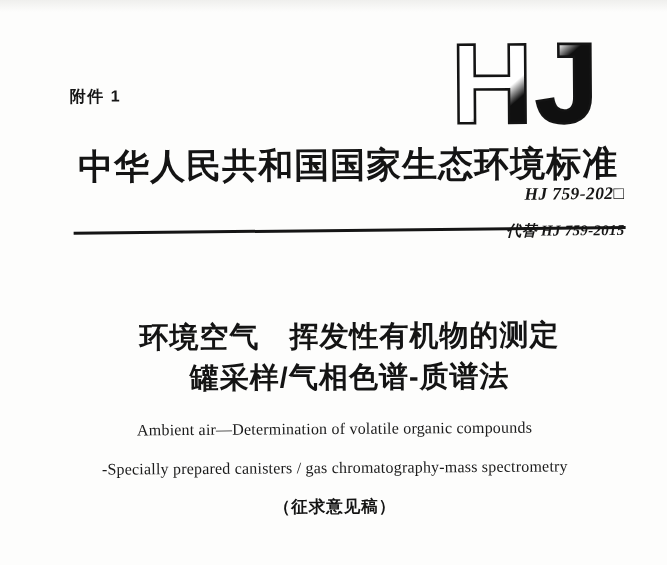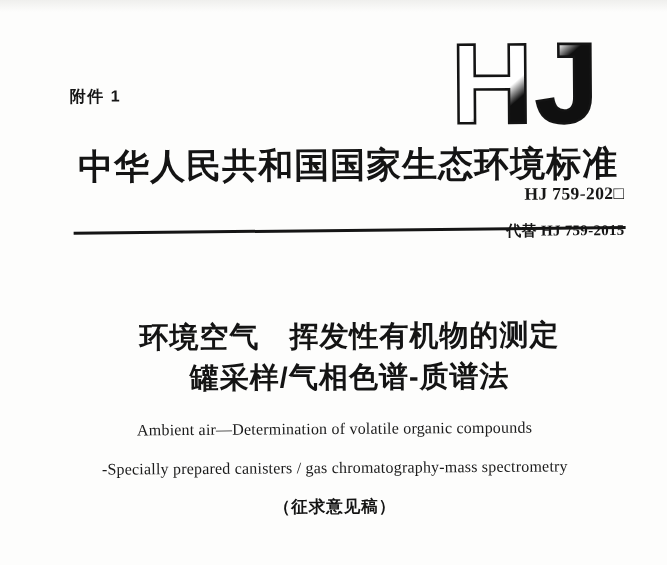--- a/index.html
+++ b/index.html
@@ -46,20 +46,21 @@
     text-align:center;white-space:nowrap;
     font-family:"Liberation Serif","DejaVu Serif",serif;
     font-size:35px;font-weight:bold;letter-spacing:1px;
     color:#141414;
   }
   .code-block{
     position:absolute;right:42px;top:185px;
     text-align:right;
     font-family:"Liberation Serif","DejaVu Serif",serif;
     color:#161616;
+    font-style:italic;
   }
   .code-line{font-size:17.5px;font-weight:bold;letter-spacing:.4px;line-height:21px;}
   .replaces-line{font-size:15px;font-weight:bold;letter-spacing:.3px;line-height:19px;margin-top:17px;}
   .rule{
     position:absolute;left:74px;top:229px;width:552px;height:2.6px;
     background:#151515;
     transform:rotate(-0.2deg);
   }
   .title-cn{
     position:absolute;left:70px;top:316px;width:558px;

